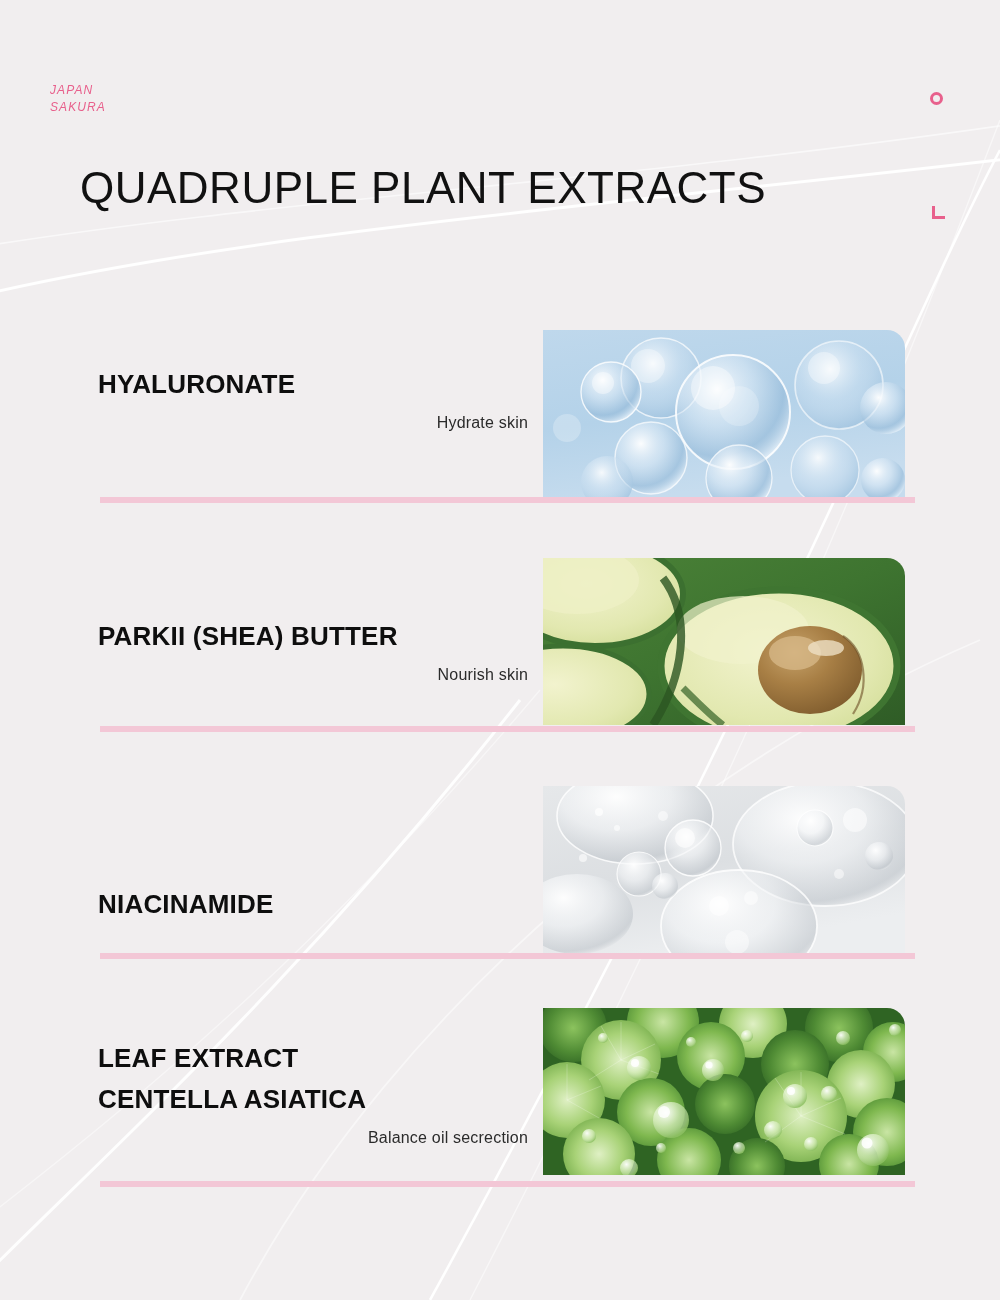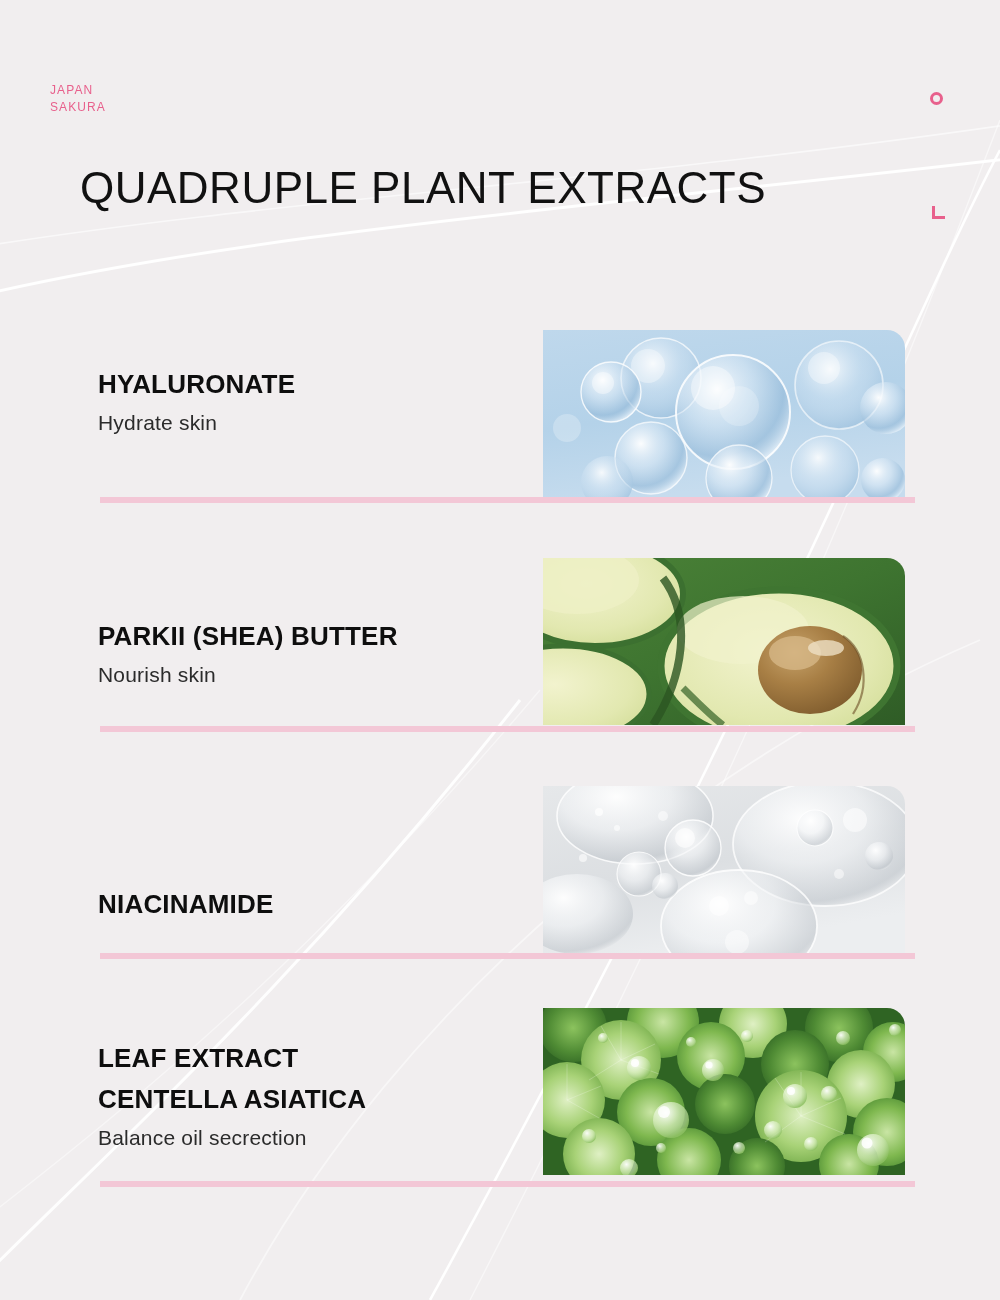--- a/index.html
+++ b/index.html
@@ -14,20 +14,21 @@
 
   
   .bg-deco{position:absolute;inset:0;width:1000px;height:1300px;pointer-events:none;}
 
   
   .brand{
     position:absolute;left:50px;top:82px;
     color:#e8608c;
     font-size:12px;letter-spacing:1.1px;line-height:17px;
     font-weight:400;
+    font-style:italic;
   }
   .brand div{display:block;}
 
   
   .ring{
     position:absolute;left:930px;top:92px;
     width:13px;height:13px;border-radius:50%;
     border:3px solid #e8608c;box-sizing:border-box;
   }
   
@@ -55,22 +56,22 @@
   .row-2{top:558px;}
   .row-3{top:786px;}
   .row-4{top:1008px;}
 
   .text-col{position:absolute;left:98px;width:430px;}
   .r-title{
     font-size:26px;line-height:41px;font-weight:700;
     color:#0e0e0e;letter-spacing:0.2px;
   }
   .r-sub{
-    font-size:21px;line-height:30px;font-weight:300;
-    color:#2b2b2b;letter-spacing:0.2px;margin-top:3px;
+    font-size:16px;line-height:30px;font-weight:300;
+    color:#2b2b2b;letter-spacing:0.2px;margin-top:3px;text-align:right;
   }
 
   .thumb{
     position:absolute;left:543px;top:0;
     width:362px;height:167px;
     border-top-right-radius:18px;
     overflow:hidden;
   }
   .thumb svg{display:block;width:362px;height:167px;}
 

